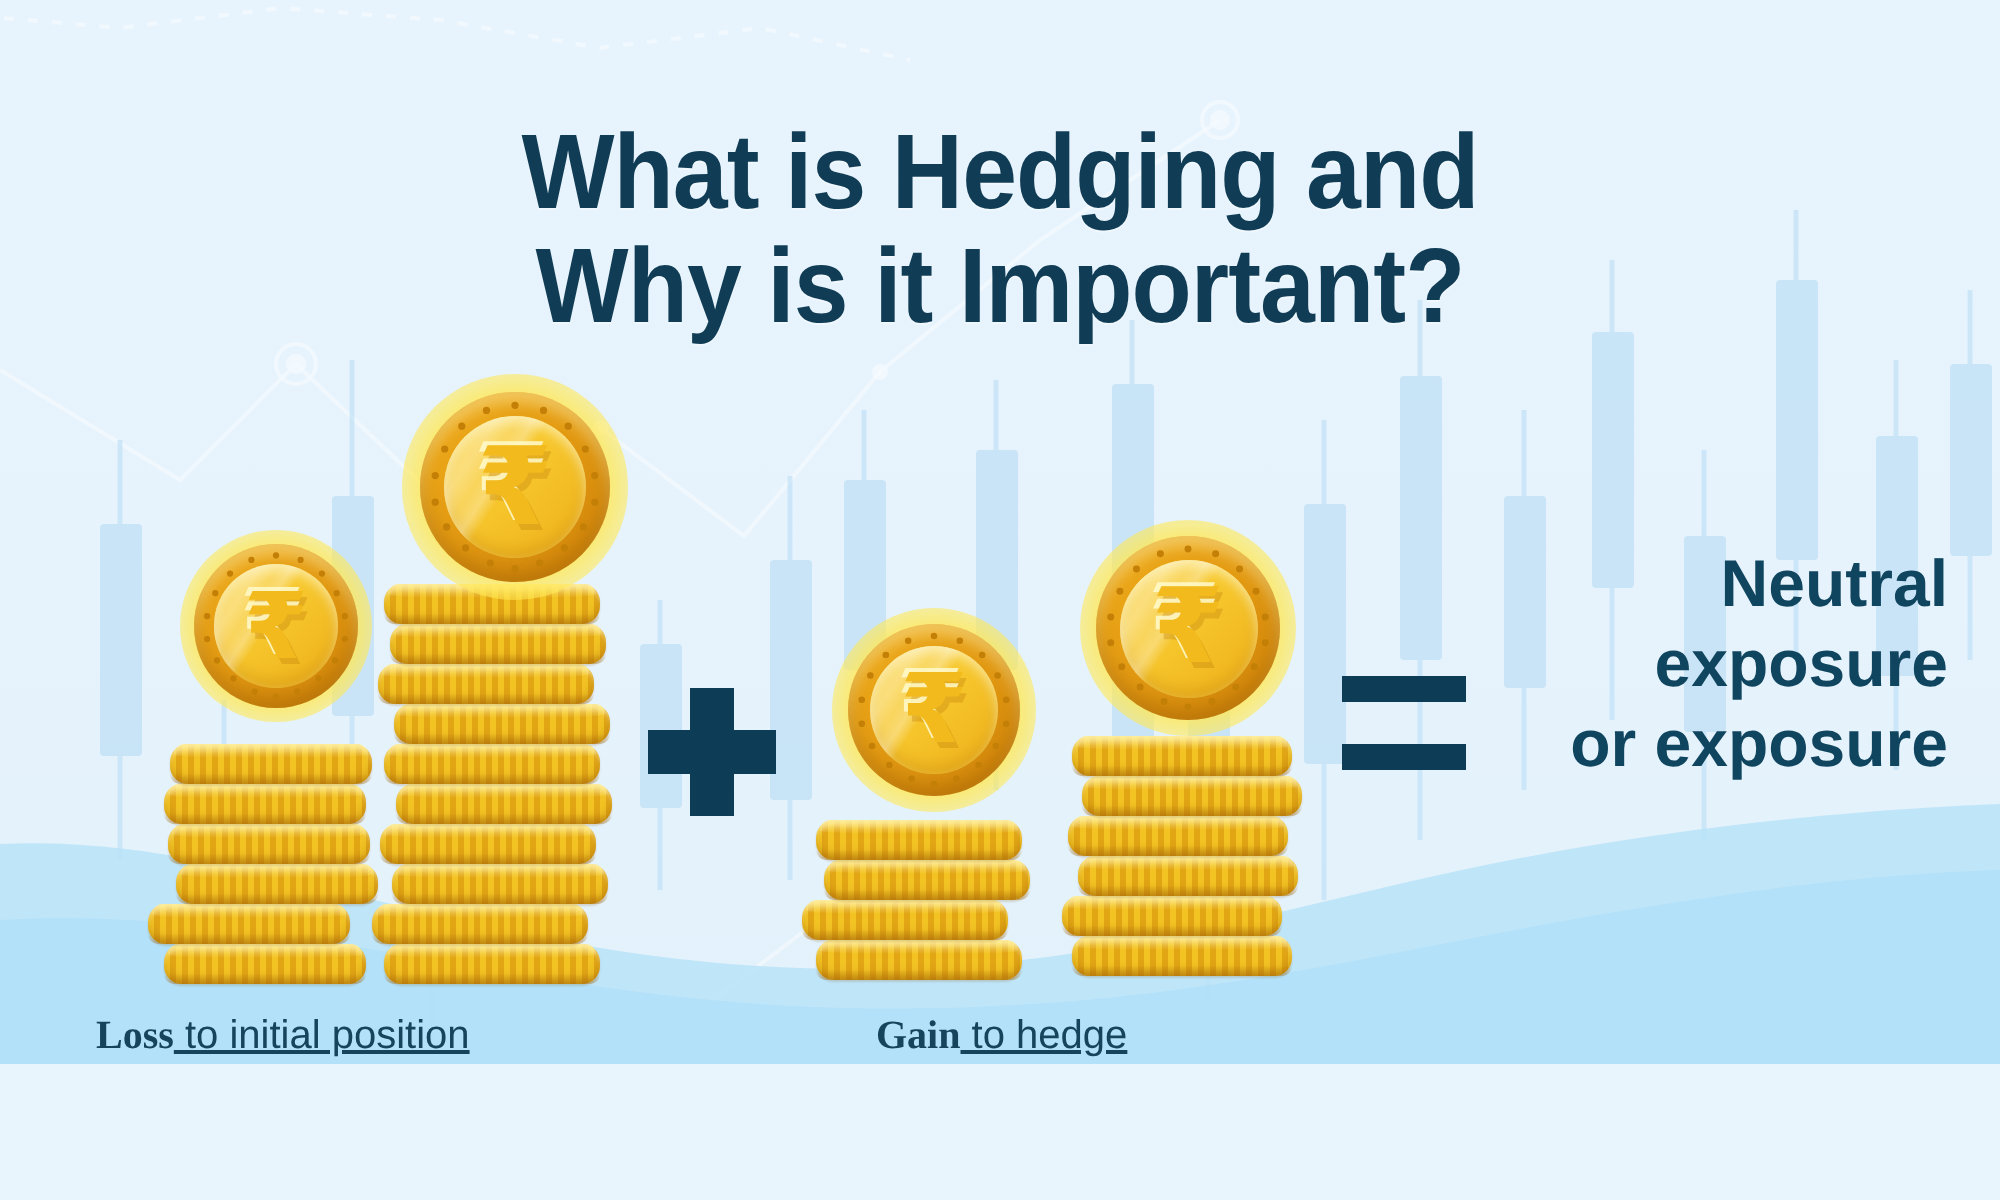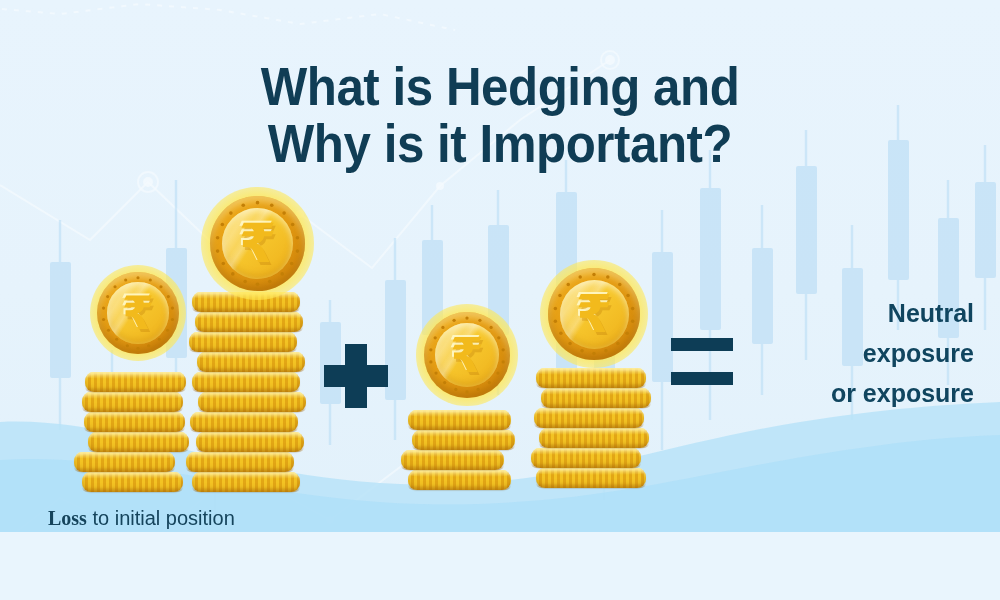--- a/index.html
+++ b/index.html
@@ -94,32 +94,31 @@
   
   .plus{position:absolute;}
   .plus i{position:absolute;background:#0d3d56;display:block;}
   .equals{position:absolute;}
   .equals i{position:absolute;left:0;width:100%;height:13px;background:#0d3d56;display:block;}
 
   
   .rightcopy{
     position:absolute;right:26px;top:272px;width:236px;
     text-align:right;color:#10455f;
-    font-weight:bold;font-size:25px;line-height:40px;
+    font-weight:bold;font-size:33px;line-height:40px;
     font-family:"Liberation Sans", sans-serif;
-    margin-top:21px;
   }
 
   
   .caption{
     position:absolute;color:#15445c;font-size:20px;
     font-family:"Liberation Sans", sans-serif;white-space:nowrap;
   }
   .caption b{font-weight:bold;font-family:Liberation Serif, serif;}
-  .caption span.reg{font-weight:normal;}
+  .caption span.reg{font-weight:normal;text-decoration:underline;}
   .cap-loss{left:48px;top:507px;}
   .cap-gain{left:438px;top:507px;}
 </style>
 </head>
 <body>
 
 <div id="stage">
 
   <div class="bg-layer">
 
@@ -386,14 +385,17 @@
 
   <div class="rightcopy">
     <div>Neutral</div>
     <div>exposure</div>
     <div>or exposure</div>
   </div>
 
   <div class="caption cap-loss">
     <b>Loss</b><span class="reg"> to initial position</span>
   </div>
+  <div class="caption cap-gain">
+    <b>Gain</b><span class="reg"> to hedge</span>
+  </div>
 
 </div>
 
 </body></html>

